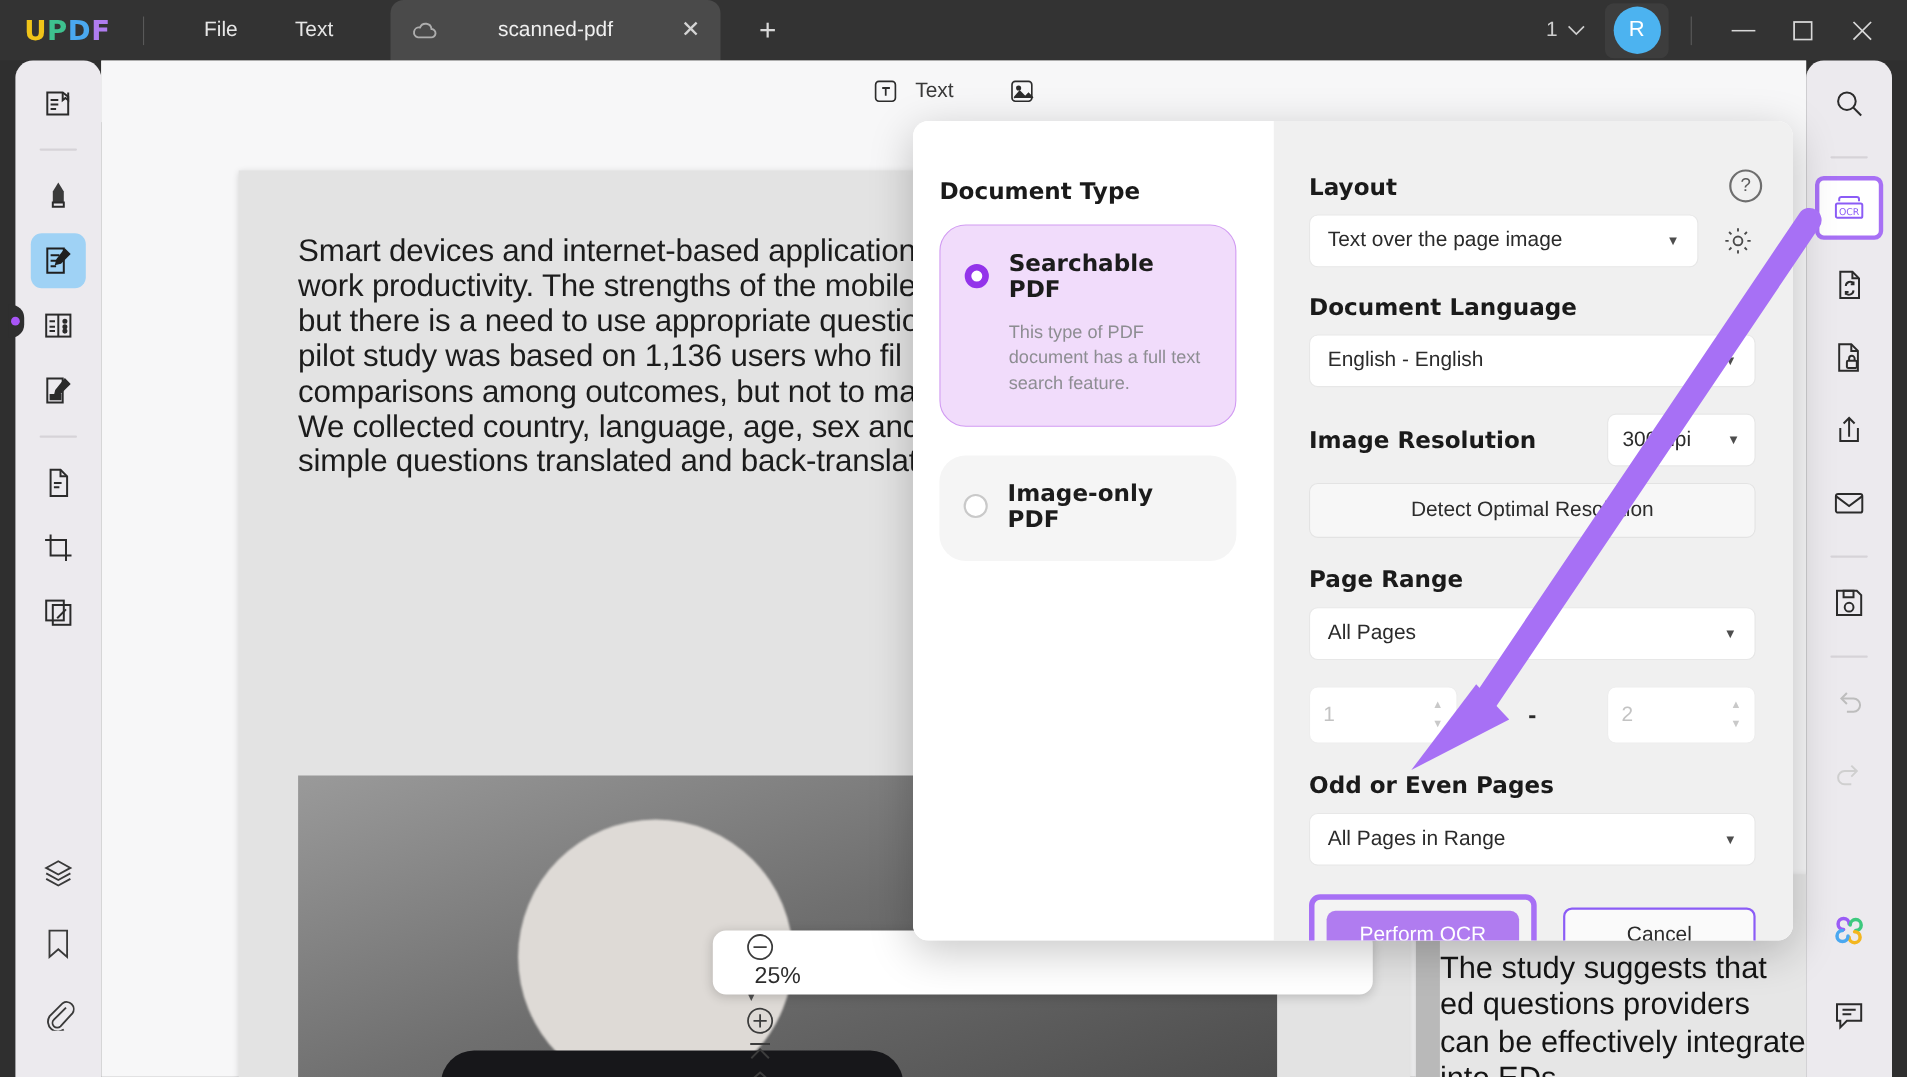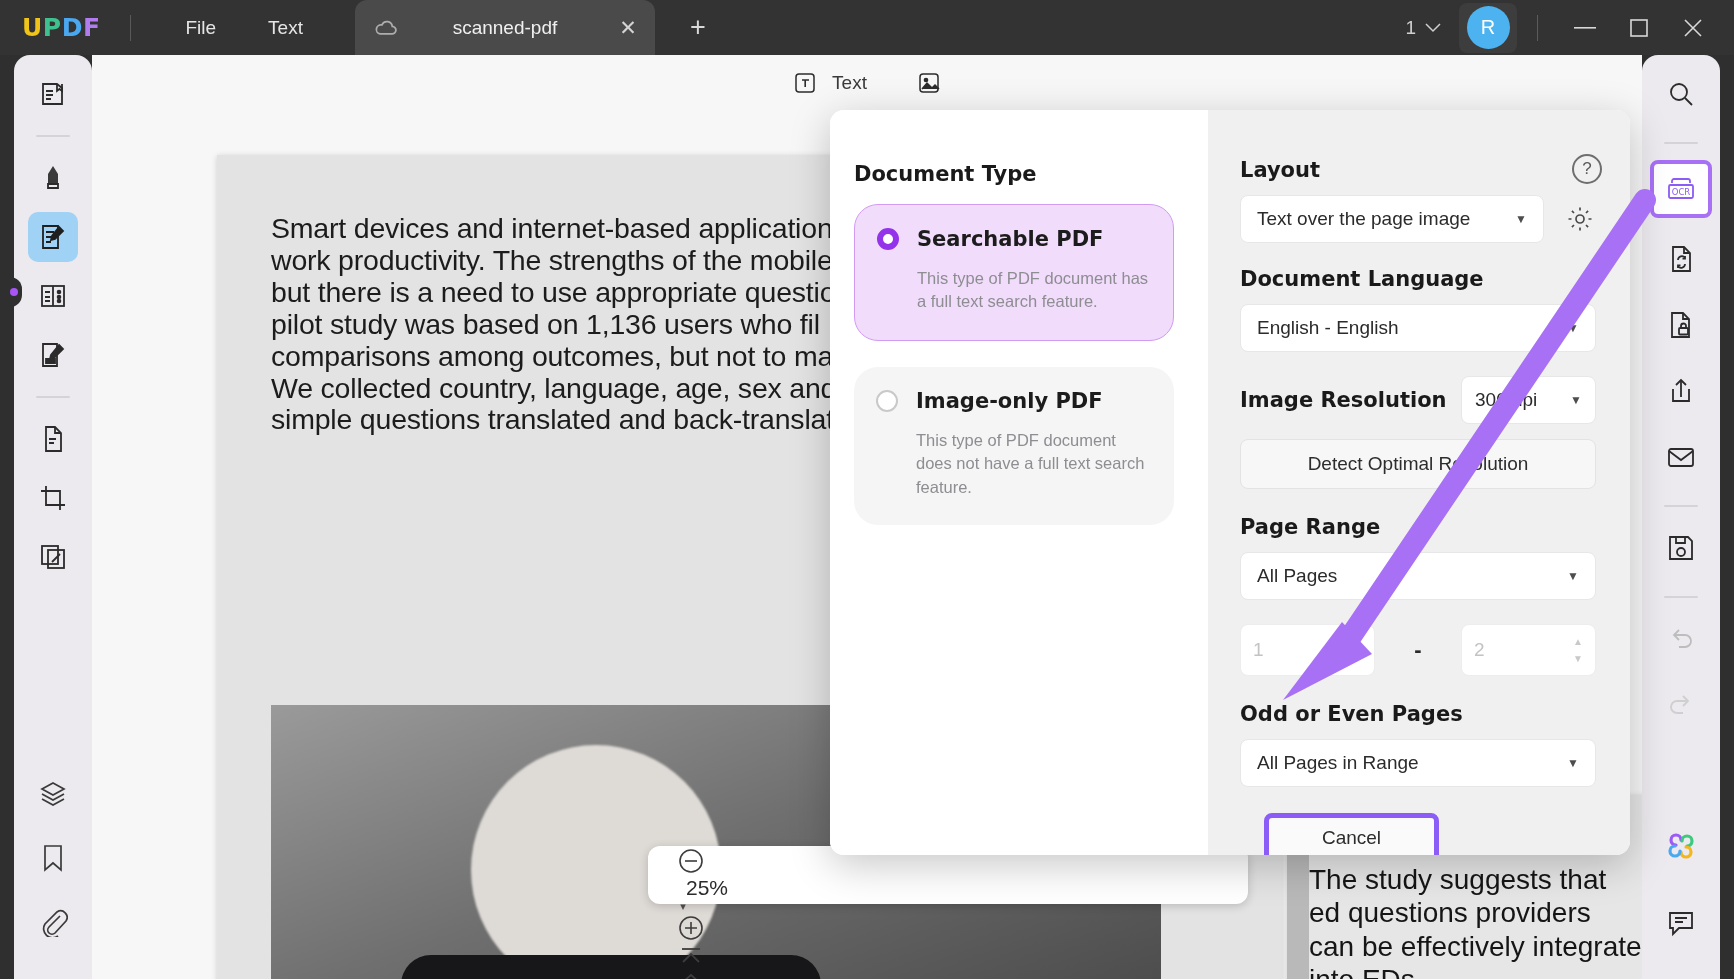--- a/index.html
+++ b/index.html
@@ -136,21 +136,21 @@
   .btn-detect { width: 100%; height: 50px; background: #f7f7f7; border: 1px solid #e3e3e3; border-radius: 8px; display:flex;align-items:center;justify-content:center; font-size: 19px; color:#2d2d2d; margin-bottom: 26px;}
 
   .range-row { display:flex; align-items:center; gap: 0; margin: 16px 0 26px; }
   .spin { width: 135px; height: 52px; background:#fff; border-radius: 8px; border:1px solid #ededed; display:flex; align-items:center; padding: 0 12px; font-size:19px; color:#c3c3c3; }
   .spin .arrows { margin-left:auto; display:flex; flex-direction:column; gap: 7px; color:#c9c9c9; font-size: 10px; line-height:1;}
   .dash { flex:1; text-align:center; font-size: 22px; color:#2a2a2a; font-weight:bold;}
 
   .dlg-actions { display:flex; gap: 0; margin-top: 26px; }
   .btn-ocr-wrap { position: relative; border: 5px solid #a770f5; border-radius: 10px; padding: 10px 11px; background: #f3f3f3; }
   .btn-ocr { width: 175px; height: 44px; background: #b07cf0; border-radius: 8px; color: #ffffff; font-size: 19px; display:flex;align-items:center;justify-content:center; }
-  .btn-cancel { width: 175px; height: 50px; background:#fafafa; border:5px solid #8b5cf6; border-radius: 8px; font-size:19px; color:#2c2c2c; display:flex;align-items:center;justify-content:center; margin-left: 24px; align-self:center;}
+  .btn-cancel { width: 175px; height: 50px; background:#fafafa; border:2px solid #8b5cf6; border-radius: 8px; font-size:19px; color:#2c2c2c; display:flex;align-items:center;justify-content:center; margin-left: 24px; align-self:center;}
 
   
   .arrow-svg { position: absolute; left: 0; top: 0; width: 1734px; height: 979px; pointer-events:none; z-index: 70; }
   svg { display:block; }
 </style>
 </head>
 <body>
 
 <div class="app">
 
@@ -493,21 +493,20 @@
             <span class="type-name">Searchable PDF</span>
           </div>
           <div class="type-desc">This type of PDF document has a full text search  feature.</div>
         </div>
 
         <div class="type-card unsel">
           <div class="type-head">
             <span class="radio"></span>
             <span class="type-name">Image-only PDF</span>
           </div>
-          <div class="type-desc">This type of PDF document does not have a full text search feature.</div>
         </div>
       </div>
 
       <div class="dlg-right">
         <div class="qmark">?</div>
 
         <div class="sec-title">Layout</div>
         <div class="field-row">
           <div class="select">
             <span>Text over the page image</span>
@@ -566,20 +565,23 @@
 
         <div class="sec-title">Odd or Even Pages</div>
         <div class="field-row">
           <div class="select">
             <span>All Pages in Range</span>
             <span class="caret">▼</span>
           </div>
         </div>
 
         <div class="dlg-actions">
+          <div class="btn-ocr-wrap">
+            <div class="btn-ocr">Perform OCR</div>
+          </div>
           <div class="btn-cancel">Cancel</div>
         </div>
       </div>
     </div>
 
   </div>
 
   <svg class="arrow-svg" viewBox="0 0 1734 979">
     <path d="M1645 200 L1345 645" stroke="#a770f5" stroke-width="22" stroke-linecap="round" fill="none"></path>
     <path d="M1283 700 L1372 654 L1342 622 Z" fill="#a770f5"></path>

